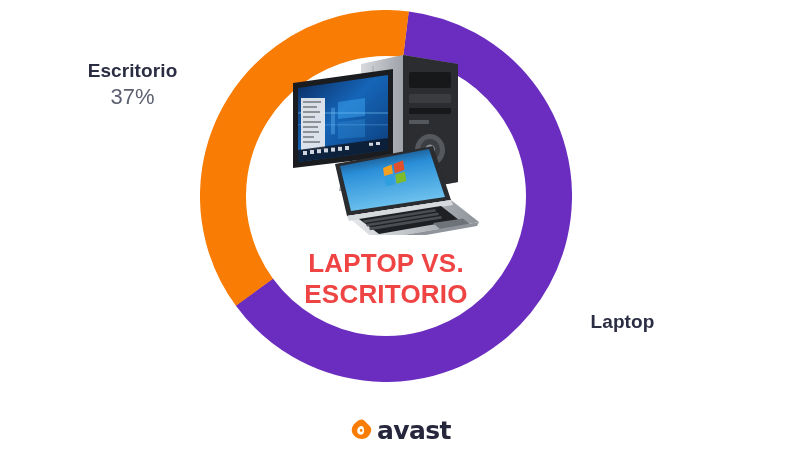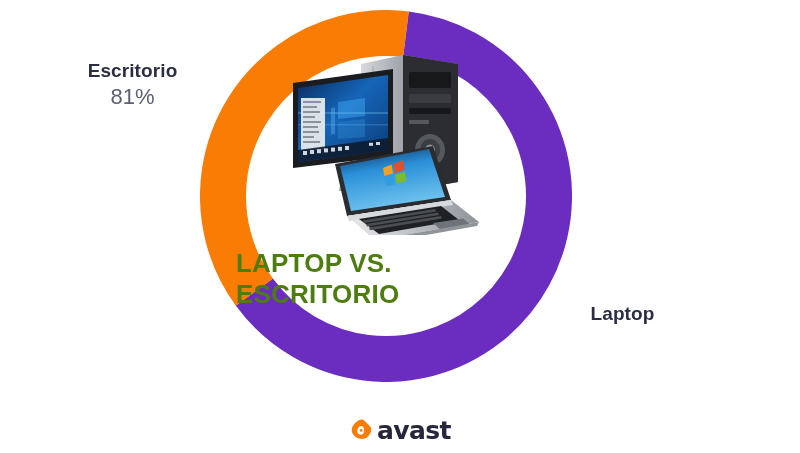--- a/index.html
+++ b/index.html
@@ -35,21 +35,22 @@
     height: 185px;
   }
   #device-illustration { display: block; width: 215px; height: 185px; }
 
   
   #center-title {
     position: absolute;
     left: 236px;
     top: 248px;
     width: 300px;
-    color: #4d7c0f;
+    text-align: center;
+    color: #ef4444;
     font-weight: bold;
     font-size: 26px;
     line-height: 31px;
     letter-spacing: 0.2px;
   }
   #center-title .title-line { display: block; }
 
   
   .callout { position: absolute; }
   .callout .callout-name {
@@ -67,21 +68,21 @@
     margin-top: 2px;
   }
   #callout-desktop {
     left: 40px;
     top: 60px;
     width: 185px;
     text-align: center;
   }
   #callout-laptop {
     left: 540px;
-    top: 303px;
+    top: 311px;
     width: 165px;
     text-align: center;
   }
 
   
   #footer {
     position: absolute;
     left: 0;
     top: 418px;
     width: 800px;
@@ -236,21 +237,21 @@
   </svg>
 </div>
 
 <div id="center-title">
   <span class="title-line">LAPTOP VS.</span>
   <span class="title-line">ESCRITORIO</span>
 </div>
 
 <div class="callout" id="callout-desktop">
   <span class="callout-name">Escritorio</span>
-  <span class="callout-value">81%</span>
+  <span class="callout-value">37%</span>
 </div>
 
 <div class="callout" id="callout-laptop">
   <span class="callout-name">Laptop</span>
 </div>
 
 <div id="footer">
   <div id="avast-logo">
     <svg id="avast-logo-mark" viewBox="0 0 40 40">
       <path d="M20.2,2.4c3.1,0,5.3,2.4,7.6,5.2c2.6,3.1,6.1,5.1,7.3,8.3c1.2,3.3,0,6.9-1.9,10

